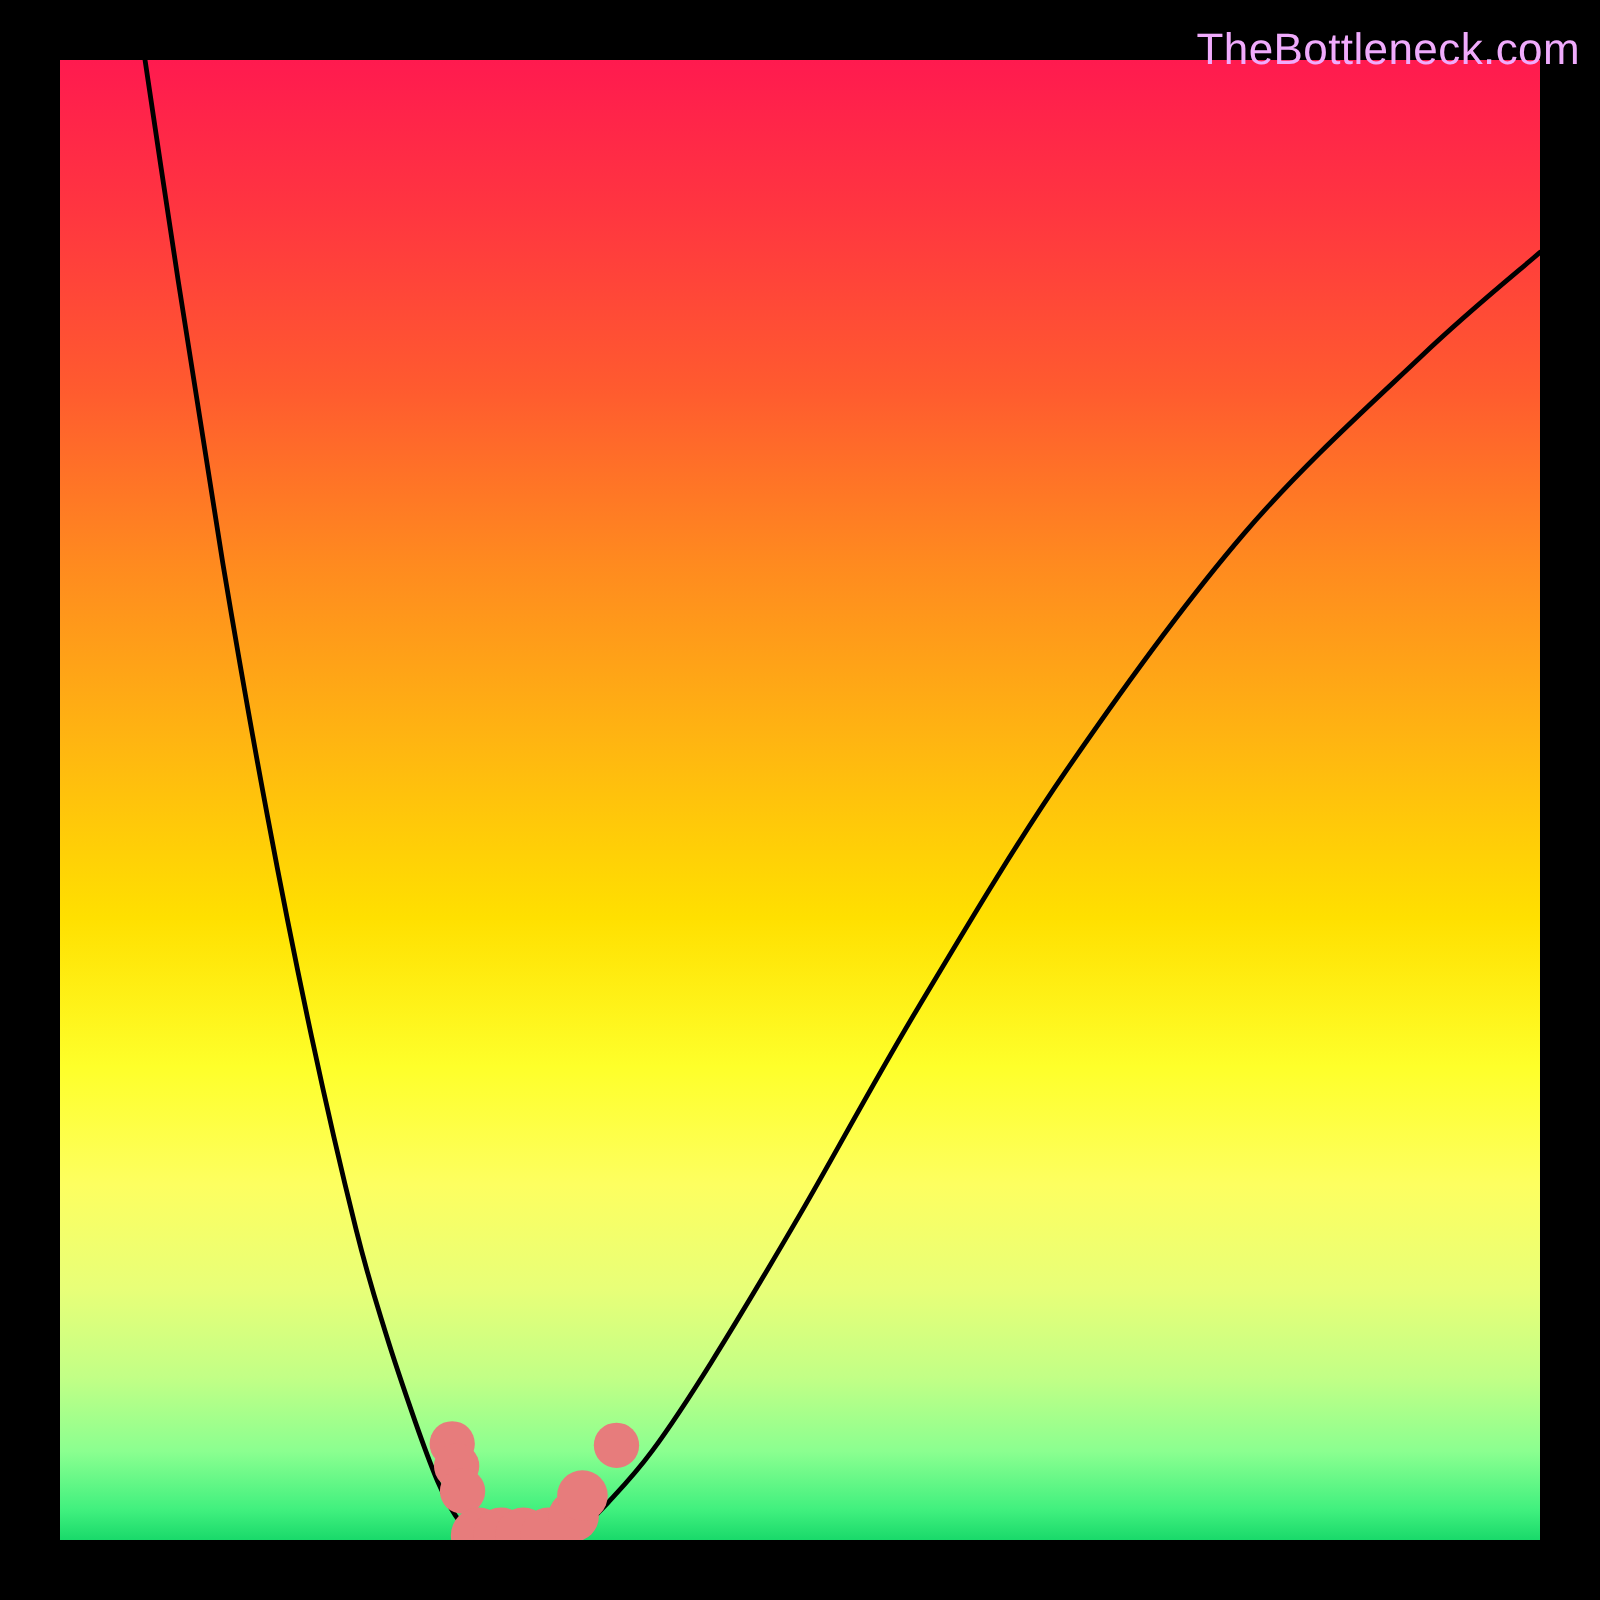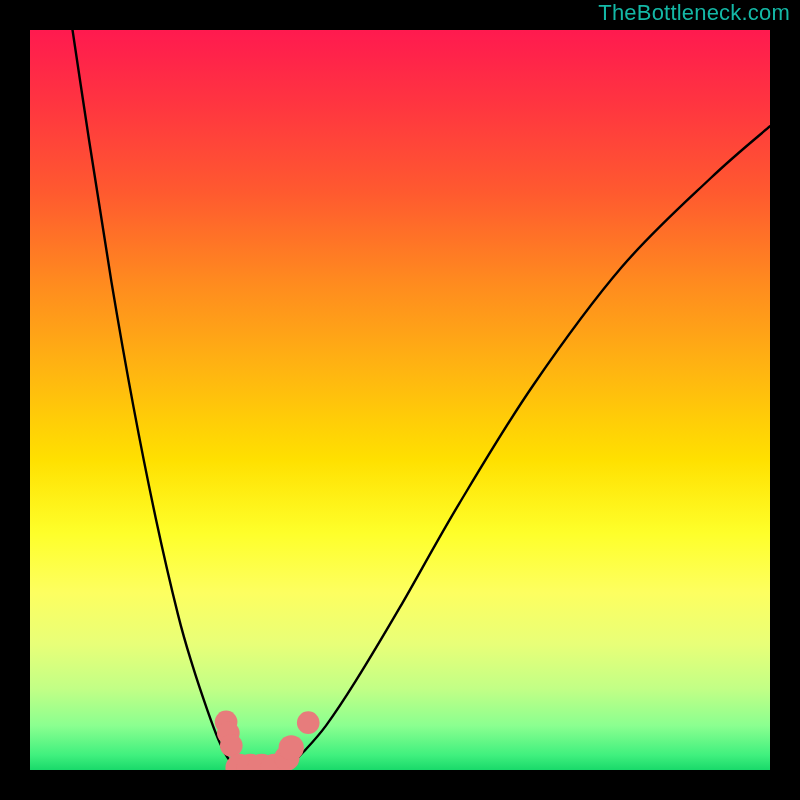--- a/index.html
+++ b/index.html
@@ -44,23 +44,23 @@
       #40f07e 98%,
       #19d96a 100%
     );
   }
   .curves-svg {
     position: absolute;
     inset: 0;
   }
   .watermark {
     position: absolute;
-    top: 0;
+    top: 12px;
     right: 10px;
-    color: #14b8a6;
+    color: #f0abfc;
     font-size: 22px;
     font-weight: 500;
     letter-spacing: 0.2px;
     user-select: none;
   }
 </style>
 </head>
 <body>
 
 <div class="stage">

